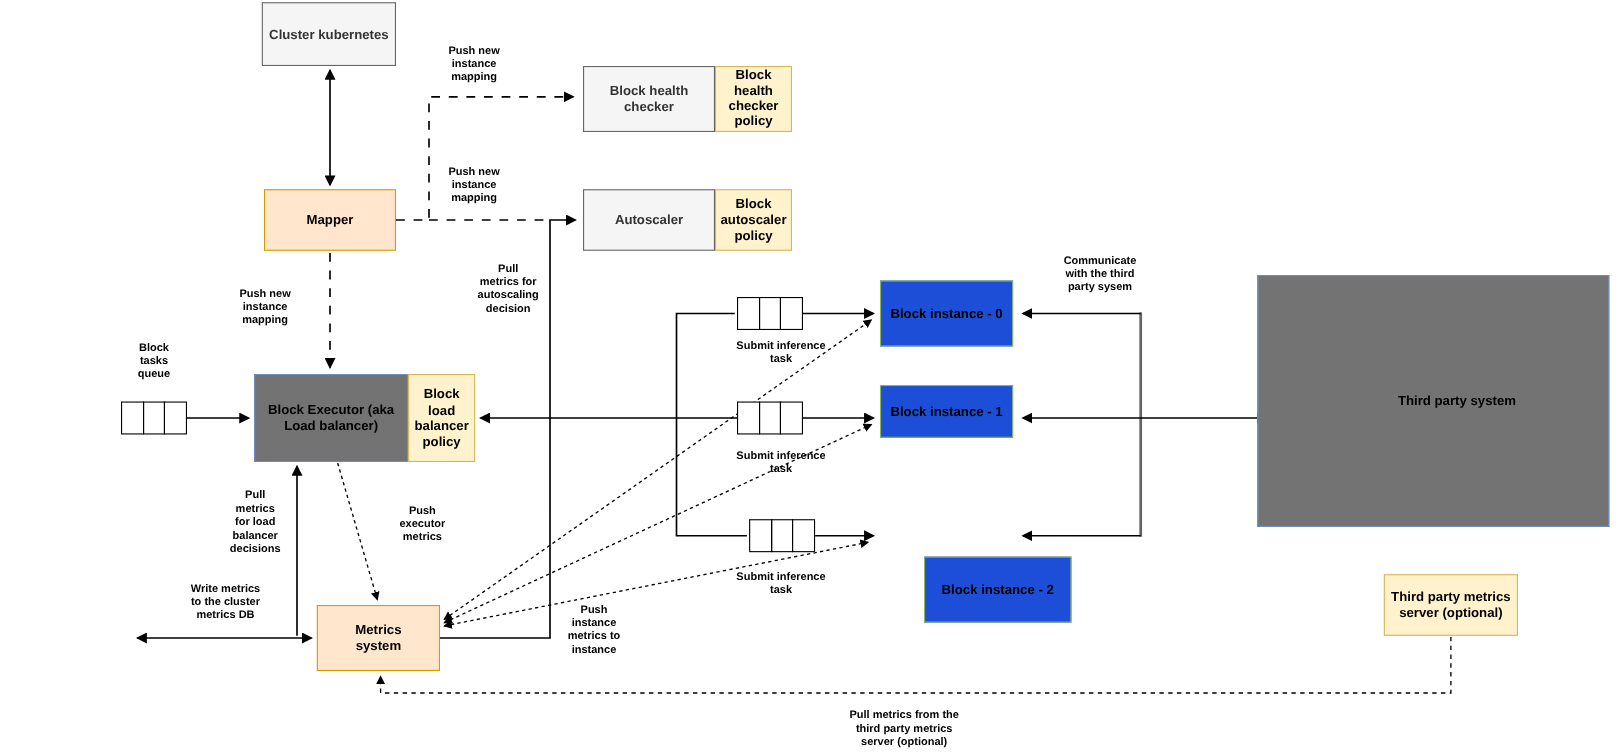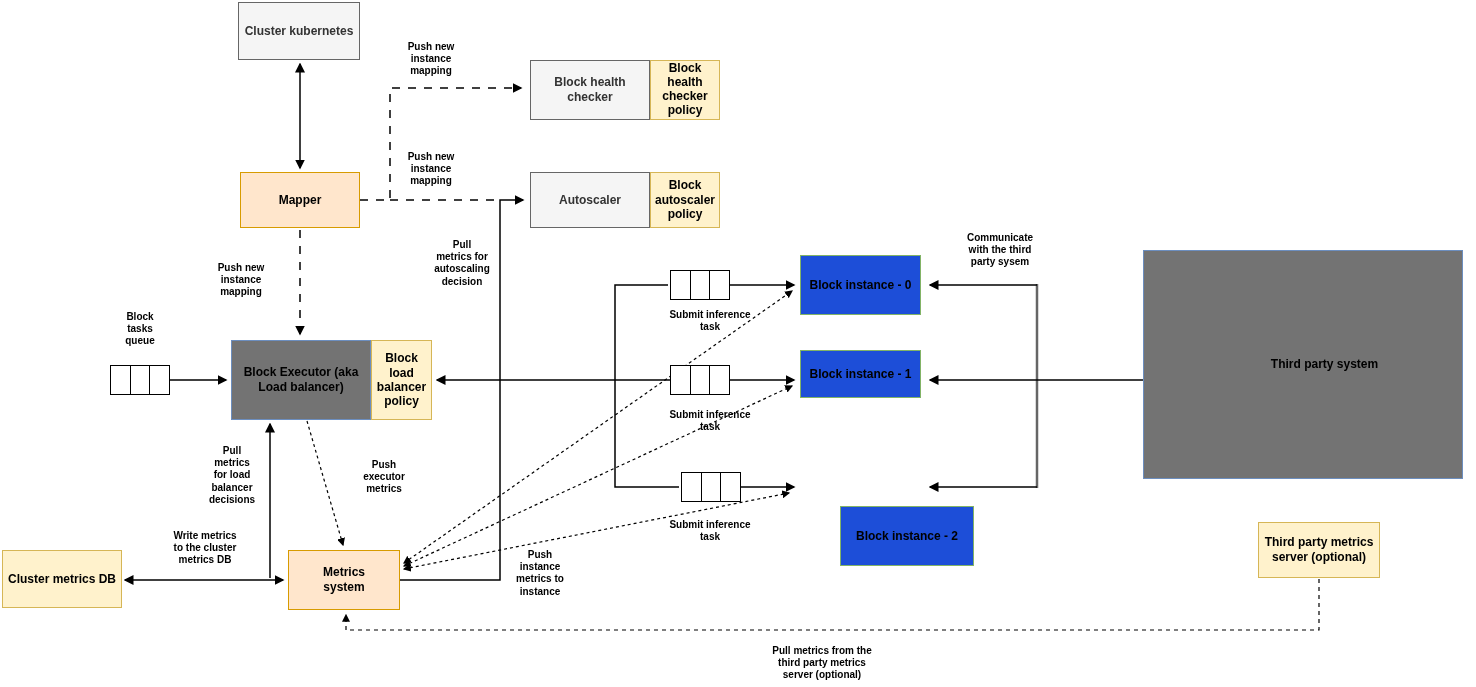--- a/index.html
+++ b/index.html
@@ -105,23 +105,20 @@
     <span>Block Executor (aka
 Load balancer)</span>
   </div>
   <div class="node yellow" style="left:371px;top:340px;width:61px;height:80px;line-height:1.2;">
     <span>Block
 load
 balancer
 policy</span>
   </div>
 
-  <div class="node yellow" style="left:2px;top:550px;width:120px;height:58px;">
-    <span>Cluster metrics DB</span>
-  </div>
 
   <div class="node orange" style="left:288px;top:550px;width:112px;height:60px;">
     <span>Metrics
 system</span>
   </div>
 
   <div class="node green" style="left:800px;top:255px;width:121px;height:60px;">
     <span>Block instance - 0</span>
   </div>
   <div class="node green" style="left:800px;top:350px;width:121px;height:48px;">

